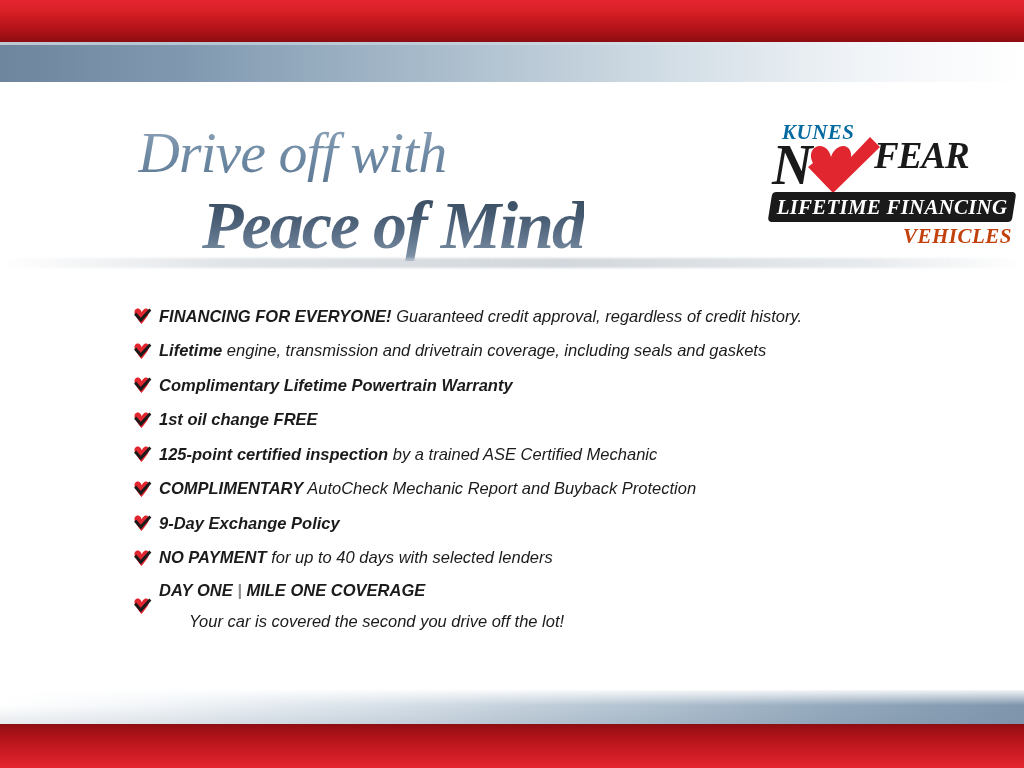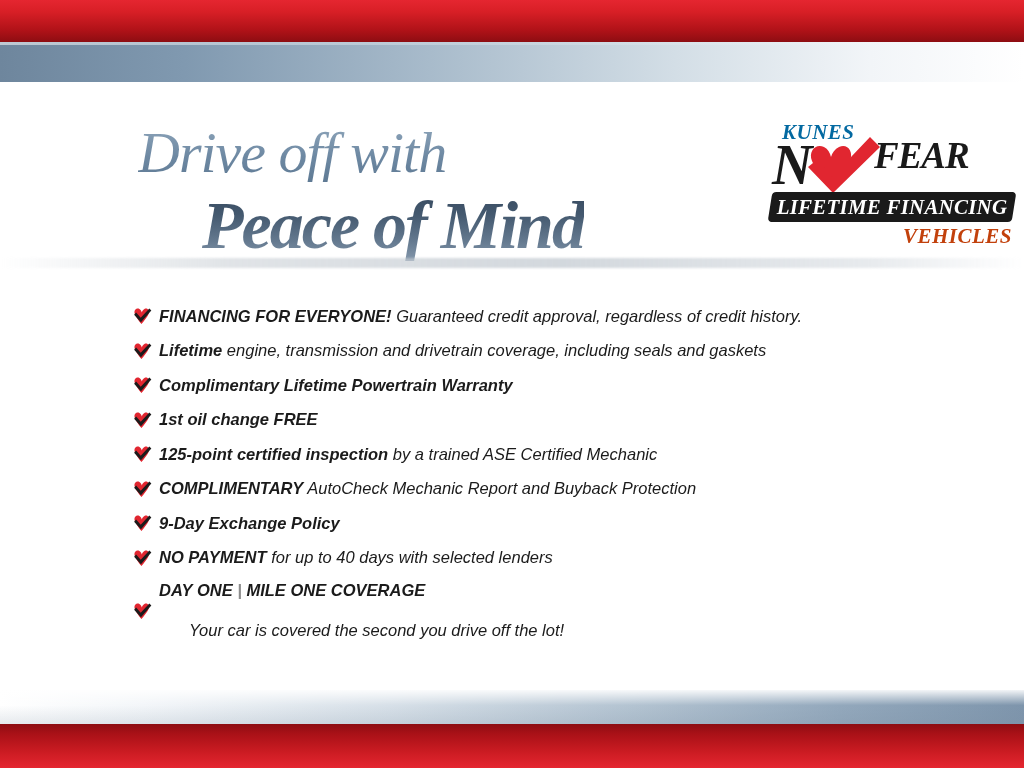--- a/index.html
+++ b/index.html
@@ -246,21 +246,21 @@
   .bullet-sep {
     color: #8d8d8d;
     font-weight: 700;
   }
   .bullet-sub {
     font-size: 16.5px;
     line-height: 22px;
     font-style: italic;
     color: #1b1b1b;
     margin-left: 30px;
-    margin-top: 18px;
+    margin-top: 9px;
     white-space: nowrap;
   }
 </style>
 </head>
 <body>
 
 <div class="banner-top">
   <div class="stripe-red-top"></div>
   <div class="stripe-gray-top"></div>
   <div class="stripe-gray-top-bevel"></div>

